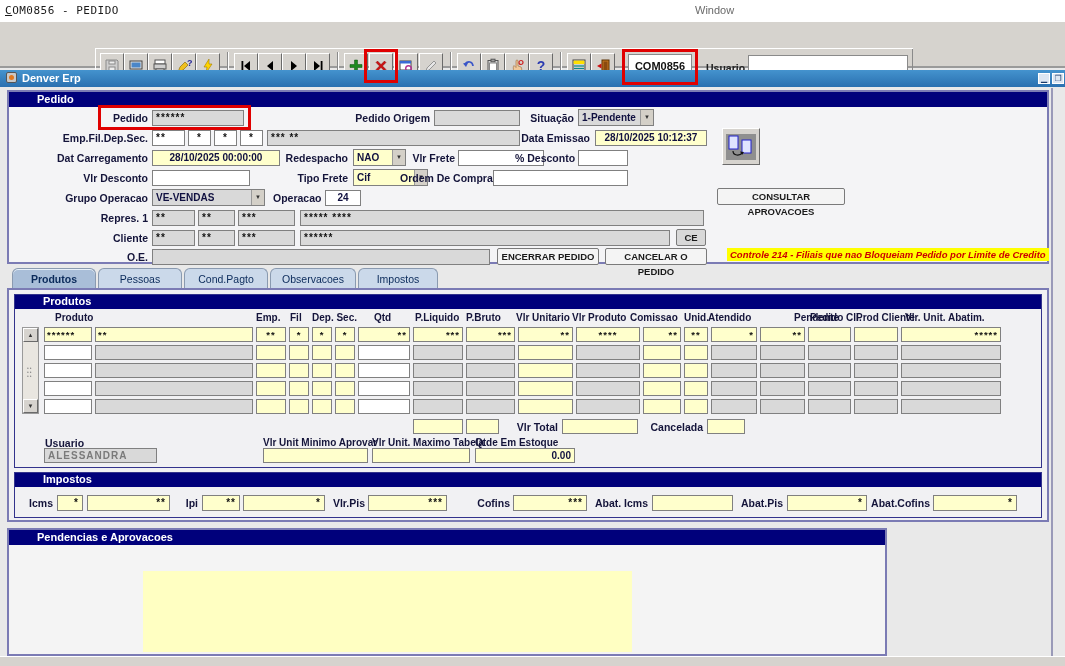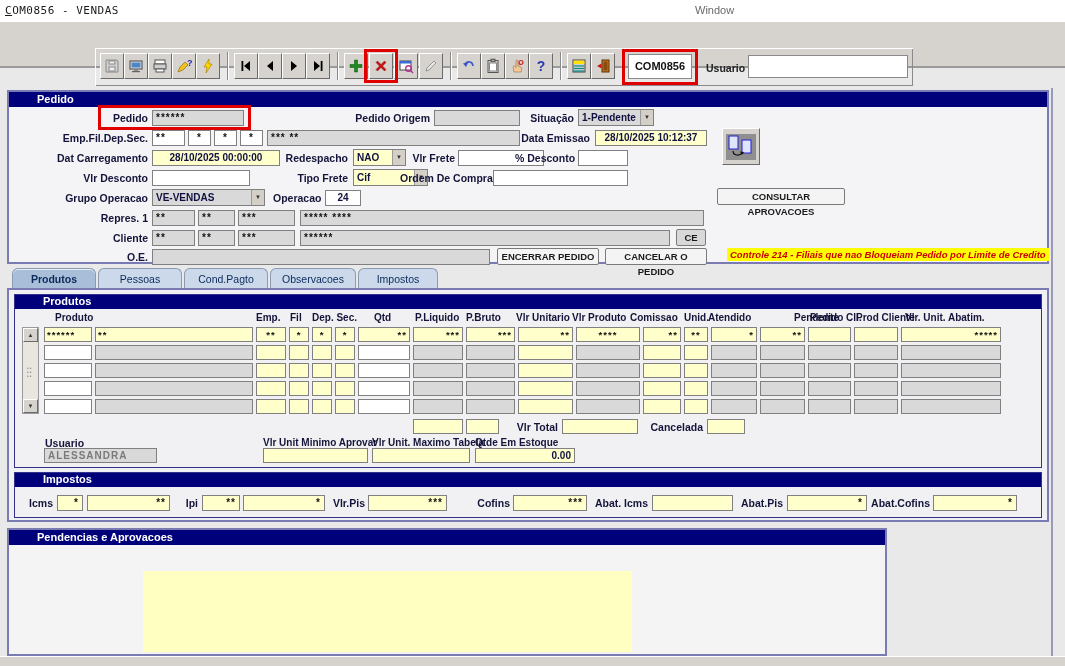--- a/index.html
+++ b/index.html
@@ -65,21 +65,21 @@
 
   .vline { position:absolute; left:1051px; top:88px; width:2px; height:568px; background:#9a9ab8; }
   .bottom-strip { position:absolute; left:0; top:656px; width:1065px; height:10px; background:#d6d3ce; border-top:1px solid #ffffff; }
 </style>
 </head>
 <body>
 
 <div id="app">
 
   <div class="menubar">
-    <span class="menu-title">COM0856 - VENDAS</span>
+    <span class="menu-title">COM0856 - PEDIDO</span>
     <span class="menu-window">Window</span>
   </div>
 
   <div class="toolbar">
     <div class="tb-panel"></div>
 
     <div class="tb-btn" style="left:100px">
         <svg viewBox="0 0 16 16">
           <path d="M2 2h11l1 1v11H2z" fill="#cfcfcf" stroke="#8a8a8a"></path>
           <rect x="5" y="9" width="6" height="4" fill="#eee" stroke="#8a8a8a"></rect>
@@ -210,20 +210,26 @@
           <polygon points="2,8 6.5,5.5 6.5,10.5" fill="#cc1111"></polygon>
         </svg>
       </div>
 
     <div class="formcode-field">COM0856</div>
     <div class="ann-box" style="left:622px; top:27px; width:76px; height:36px;"></div>
     <span class="usuario-lbl">Usuario</span>
     <div class="usuario-input"></div>
   </div>
 
+  <div class="erp-bar">
+    <span class="erp-ico"></span>
+    <span class="erp-title">Denver Erp</span>
+    <span class="win-btn" style="left:1038px">▁</span>
+    <span class="win-btn" style="left:1052px">❐</span>
+  </div>
 
   <div class="panel" style="left:7px; top:90px; width:1042px; height:174px;">
     <div class="navy-bar">
         <span>Pedido</span>
       </div>
   </div>
 
   <span class="lbl" style="left:60px; top:112px; width:88px;">Pedido</span>
   <div class="fld grey val-black" style="left:152px; top:110px; width:92px;">******</div>
   <div class="ann-box" style="left:98px; top:105px; width:153px; height:25px;"></div>

